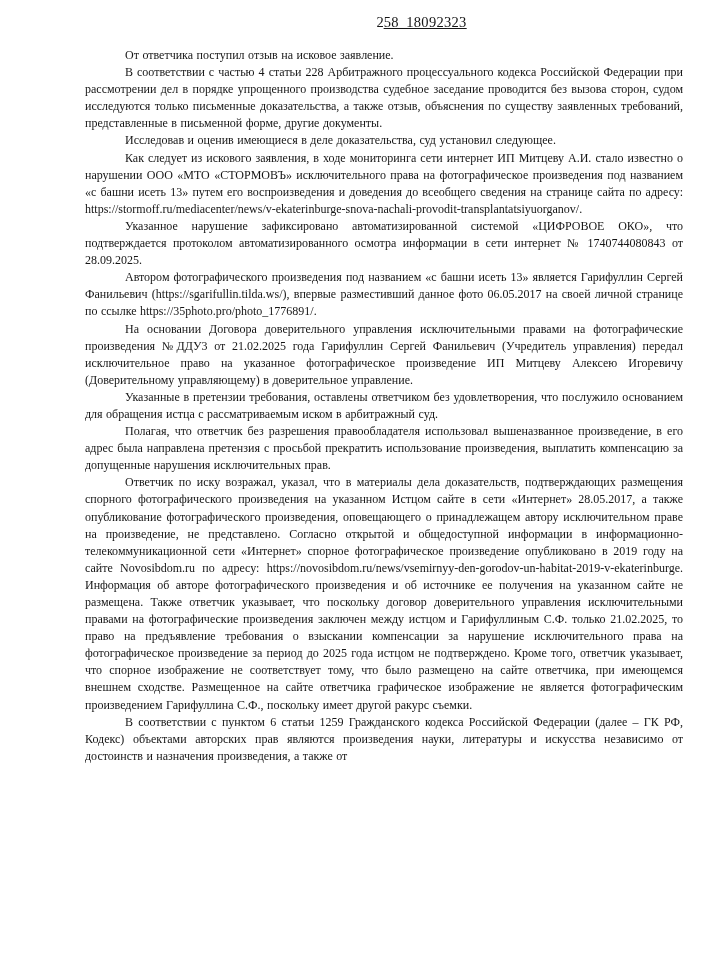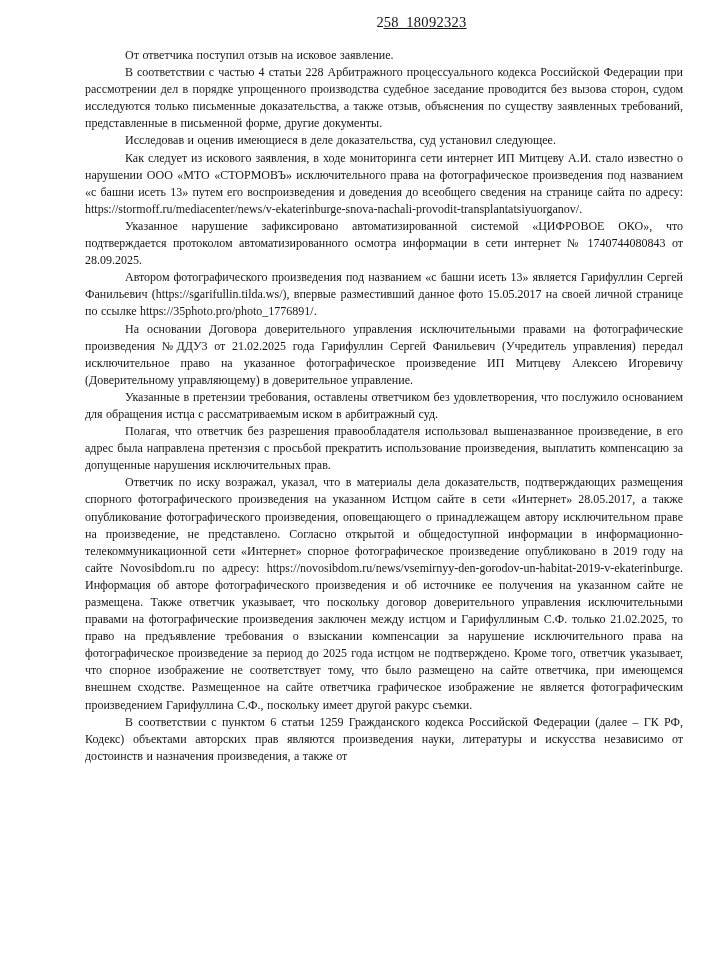--- a/index.html
+++ b/index.html
@@ -60,21 +60,21 @@
     <span class="page-num">2</span>
     <span class="case-num">58_18092323</span>
   </div>
 
   <div class="doc-body">
     <p>От ответчика поступил отзыв на исковое заявление.</p>
     <p>В соответствии с частью 4 статьи 228 Арбитражного процессуального кодекса Российской Федерации при рассмотрении дел в порядке упрощенного производства судебное заседание проводится без вызова сторон, судом исследуются только письменные доказательства, а также отзыв, объяснения по существу заявленных требований, представленные в письменной форме, другие документы.</p>
     <p>Исследовав и оценив имеющиеся в деле доказательства, суд установил следующее.</p>
     <p>Как следует из искового заявления, в ходе мониторинга сети интернет ИП Митцеву А.И. стало известно о нарушении ООО «МТО «СТОРМОВЪ» исключительного права на фотографическое произведения под названием «с башни исеть 13» путем его воспроизведения и доведения до всеобщего сведения на странице сайта по адресу: https://stormoff.ru/mediacenter/news/v-ekaterinburge-snova-nachali-provodit-transplantatsiyuorganov/.</p>
     <p>Указанное нарушение зафиксировано автоматизированной системой «ЦИФРОВОЕ ОКО», что подтверждается протоколом автоматизированного осмотра информации в сети интернет № 1740744080843 от 28.09.2025.</p>
-    <p>Автором фотографического произведения под названием «с башни исеть 13» является Гарифуллин Сергей Фанильевич (https://sgarifullin.tilda.ws/), впервые разместивший данное фото 15.05.2017 на своей личной странице по ссылке https://35photo.pro/photo_1776891/.</p>
+    <p>Автором фотографического произведения под названием «с башни исеть 13» является Гарифуллин Сергей Фанильевич (https://sgarifullin.tilda.ws/), впервые разместивший данное фото 06.05.2017 на своей личной странице по ссылке https://35photo.pro/photo_1776891/.</p>
     <p>На основании Договора доверительного управления исключительными правами на фотографические произведения №ДДУ3 от 21.02.2025 года Гарифуллин Сергей Фанильевич (Учредитель управления) передал исключительное право на указанное фотографическое произведение ИП Митцеву Алексею Игоревичу (Доверительному управляющему) в доверительное управление.</p>
     <p>Указанные в претензии требования, оставлены ответчиком без удовлетворения, что послужило основанием для обращения истца с рассматриваемым иском в арбитражный суд.</p>
     <p>Полагая, что ответчик без разрешения правообладателя использовал вышеназванное произведение, в его адрес была направлена претензия с просьбой прекратить использование произведения, выплатить компенсацию за допущенные нарушения исключительных прав.</p>
     <p>Ответчик по иску возражал, указал, что в материалы дела доказательств, подтверждающих размещения спорного фотографического произведения на указанном Истцом сайте в сети «Интернет» 28.05.2017, а также опубликование фотографического произведения, оповещающего о принадлежащем автору исключительном праве на произведение, не представлено. Согласно открытой и общедоступной информации в информационно-телекоммуникационной сети «Интернет» спорное фотографическое произведение опубликовано в 2019 году на сайте Novosibdom.ru по адресу: https://novosibdom.ru/news/vsemirnyy-den-gorodov-un-habitat-2019-v-ekaterinburge. Информация об авторе фотографического произведения и об источнике ее получения на указанном сайте не размещена. Также ответчик указывает, что поскольку договор доверительного управления исключительными правами на фотографические произведения заключен между истцом и Гарифуллиным С.Ф. только 21.02.2025, то право на предъявление требования о взыскании компенсации за нарушение исключительного права на фотографическое произведение за период до 2025 года истцом не подтверждено. Кроме того, ответчик указывает, что спорное изображение не соответствует тому, что было размещено на сайте ответчика, при имеющемся внешнем сходстве. Размещенное на сайте ответчика графическое изображение не является фотографическим произведением Гарифуллина С.Ф., поскольку имеет другой ракурс съемки.</p>
     <p>В соответствии с пунктом 6 статьи 1259 Гражданского кодекса Российской Федерации (далее – ГК РФ, Кодекс) объектами авторских прав являются произведения науки, литературы и искусства независимо от достоинств и назначения произведения, а также от</p>
   </div>
 
 </div>
 
 </body></html>

